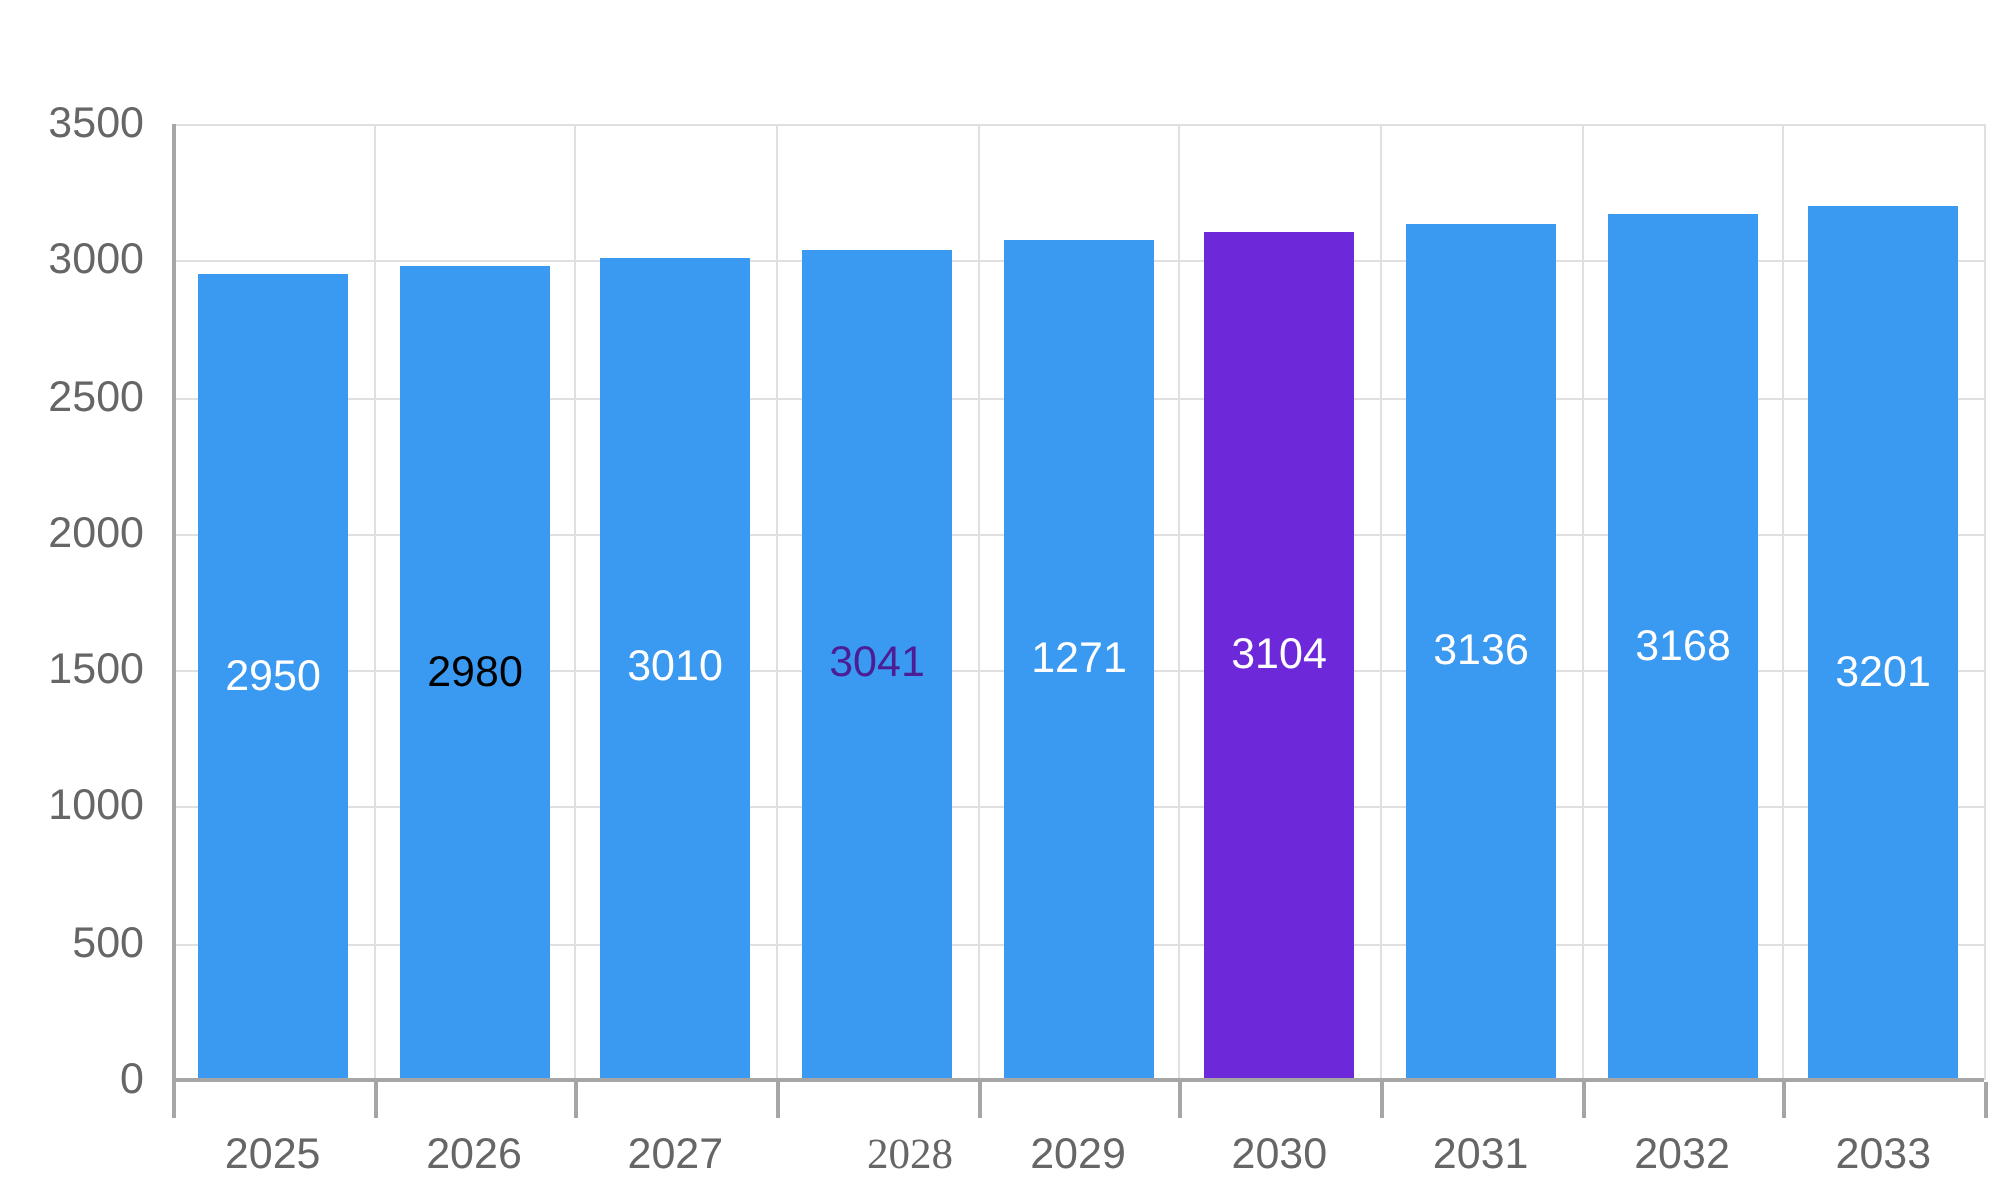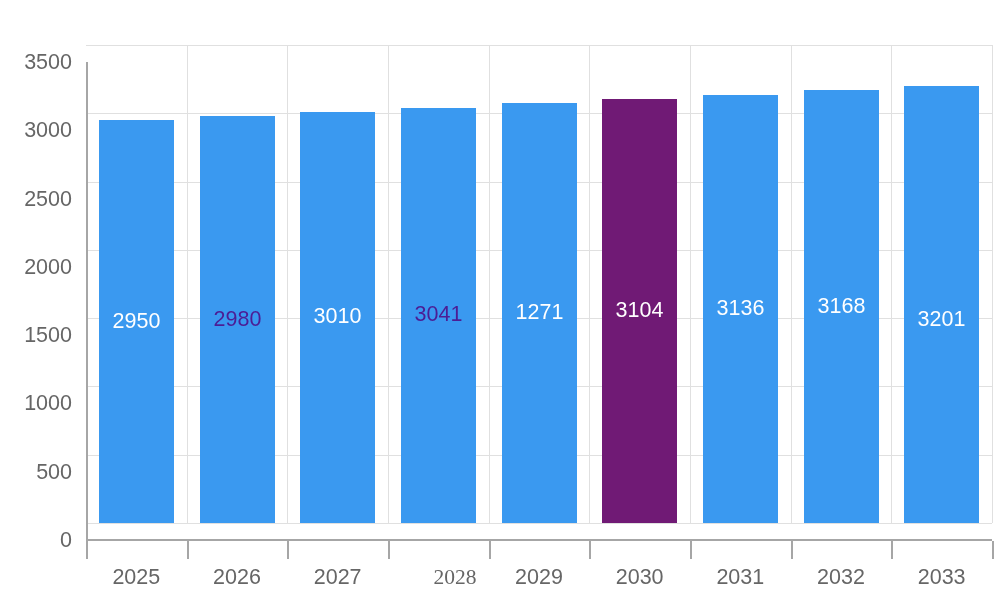--- a/index.html
+++ b/index.html
@@ -40,21 +40,21 @@
     font-size: 21.5px;
     color: #666666;
     white-space: nowrap;
     line-height: 26px;
   }
 
   
   #plot {
     position: absolute;
     left: 86px;
-    top: 45px;
+    top: 62px;
     width: 906px;
     height: 478px;
   }
   .gridline-h {
     position: absolute;
     left: 0;
     width: 100%;
     height: 1px;
     background: #e0e0e0;
   }
@@ -150,32 +150,32 @@
       <div class="gridline-v" style="left: 403px;"></div>
       <div class="gridline-v" style="left: 503px;"></div>
       <div class="gridline-v" style="left: 604px;"></div>
       <div class="gridline-v" style="left: 705px;"></div>
       <div class="gridline-v" style="left: 805px;"></div>
       <div class="gridline-v" style="left: 906px;"></div>
       <div class="bar" style="left: 13px; width: 75px; height: 402.886px; background: rgb(58, 153, 240);">
         <div class="bar-value" style="top: 188.443px; color: rgb(255, 255, 255);">2950</div>
       </div>
       <div class="bar" style="left: 114px; width: 75px; height: 406.983px; background: rgb(58, 153, 240);">
-        <div class="bar-value" style="top: 190.491px; color: #4c1d95;">2980</div>
+        <div class="bar-value" style="top: 190.491px; color: #000000;">2980</div>
       </div>
       <div class="bar" style="left: 214px; width: 75px; height: 411.08px; background: rgb(58, 153, 240);">
         <div class="bar-value" style="top: 192.54px; color: rgb(255, 255, 255);">3010</div>
       </div>
       <div class="bar" style="left: 315px; width: 75px; height: 415.314px; background: rgb(58, 153, 240);">
         <div class="bar-value" style="top: 194.657px; color: #4c1d95;">3041</div>
       </div>
       <div class="bar" style="left: 416px; width: 75px; height: 419.547px; background: rgb(58, 153, 240);">
         <div class="bar-value" style="top: 196.774px; color: rgb(255, 255, 255);">1271</div>
       </div>
-      <div class="bar" style="left: 516px; width: 75px; height: 423.918px; background: #701a75;">
+      <div class="bar" style="left: 516px; width: 75px; height: 423.918px; background: #6d28d9;">
         <div class="bar-value" style="top: 198.959px; color: rgb(255, 255, 255);">3104</div>
       </div>
       <div class="bar" style="left: 617px; width: 75px; height: 428.288px; background: rgb(58, 153, 240);">
         <div class="bar-value" style="top: 201.144px; color: rgb(255, 255, 255);">3136</div>
       </div>
       <div class="bar" style="left: 718px; width: 75px; height: 432.658px; background: rgb(58, 153, 240);">
         <div class="bar-value" style="top: 203.329px; color: rgb(255, 255, 255);">3168</div>
       </div>
       <div class="bar" style="left: 818px; width: 75px; height: 437.165px; background: rgb(58, 153, 240);">
         <div class="bar-value" style="top: 205.583px; color: rgb(255, 255, 255); margin-top: 16px;">3201</div>

